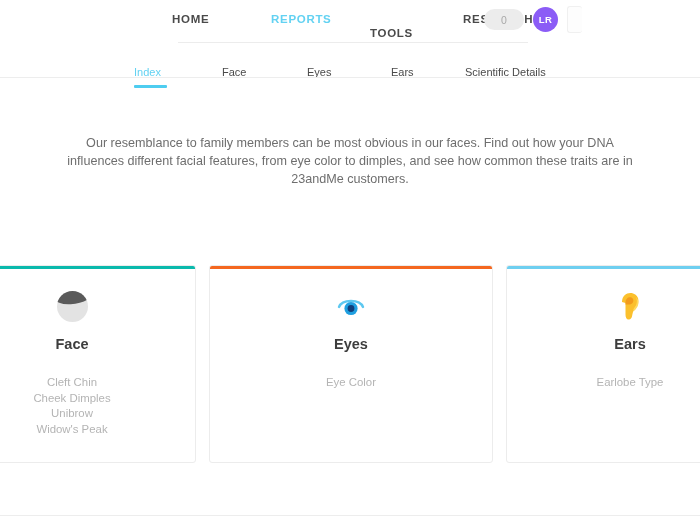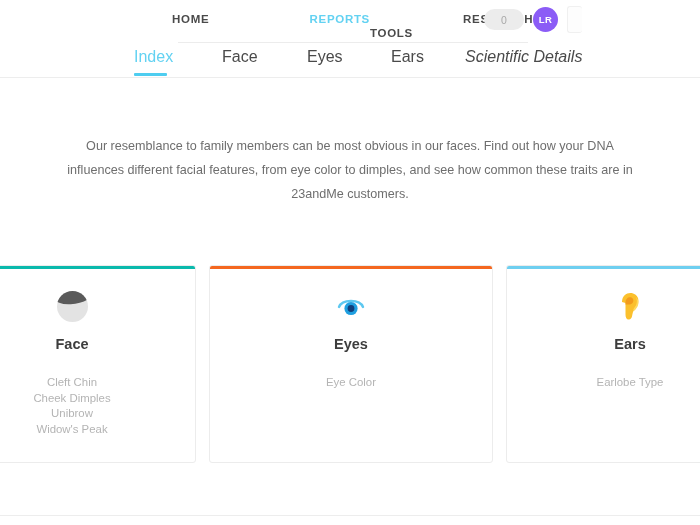--- a/index.html
+++ b/index.html
@@ -33,21 +33,21 @@
   }
   .topnav-link {
     font-size: 11.5px;
     letter-spacing: 0.7px;
     font-weight: 600;
     color: #4a4a4a;
     text-decoration: none;
     white-space: nowrap;
   }
   .topnav-link.nl-0 { width: 99px; }
-  .topnav-link.nl-1 { width: 99px; color: #63d2f2; text-align: right; }
+  .topnav-link.nl-1 { width: 99px; color: #63d2f2; }
   .topnav-link.nl-2 { width: 93px; margin-top: 28px; }
   .topnav-link.nl-3 { width: 90px; }
 
   .topnav-right {
     position: absolute;
     right: -6px;
     top: 6px;
     display: flex;
     align-items: center;
     gap: 9px;
@@ -103,32 +103,33 @@
     width: 700px;
     height: 29px;
   }
   .tabbar-inner {
     position: relative;
     margin-left: 134px;
     display: flex;
     align-items: flex-start;
   }
   .tab {
-    font-size: 16px;
+    font-size: 11px;
     color: #4a4a4a;
     text-decoration: none;
     white-space: nowrap;
     padding-bottom: 10px;
     position: relative;
+    margin-top: 18px;
   }
   .tab.t-0 { width: 88px; color: #63d2f2; }
   .tab.t-1 { width: 85px; }
   .tab.t-2 { width: 84px; }
   .tab.t-3 { width: 74px; }
-  .tab.t-4 { width: 120px; font-style: italic; }
+  .tab.t-4 { width: 120px; }
   .tab.active::after {
     content: "";
     position: absolute;
     left: 0;
     bottom: 0;
     width: 33px;
     height: 3px;
     background: #4ecdf0;
     border-radius: 1px;
   }
@@ -154,21 +155,21 @@
     font-weight: 700;
     color: #3d3d3d;
     letter-spacing: -0.2px;
     margin: 0;
     line-height: 1.2;
   }
   .hero-desc {
     margin: 16px auto 0;
     width: 575px;
     font-size: 12.6px;
-    line-height: 24px;
+    line-height: 18px;
     color: #6e6e6e;
   }
 
   
   .cardrow {
     position: absolute;
     top: 265px;
     left: 0;
     width: 700px;
     height: 200px;

